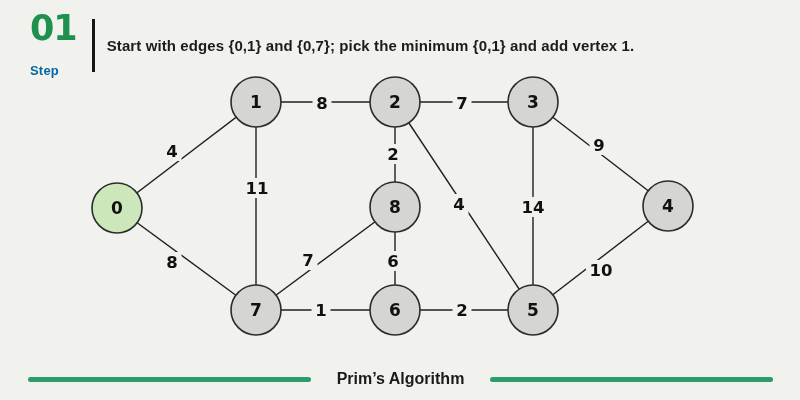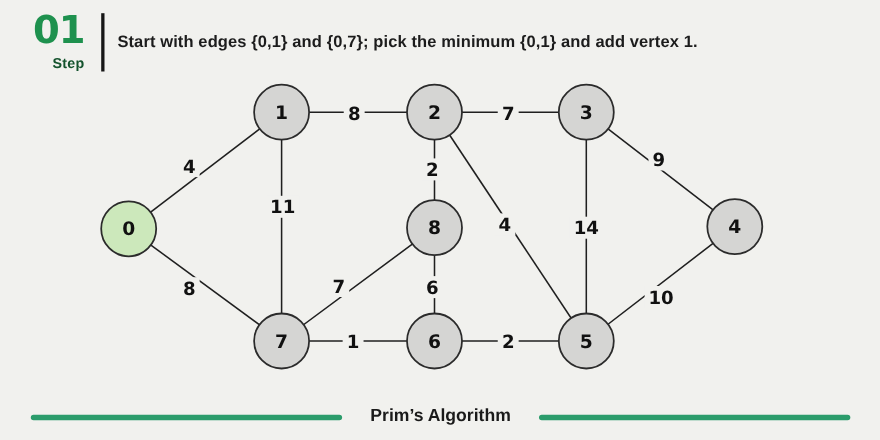--- a/index.html
+++ b/index.html
@@ -5,28 +5,28 @@
   html,body { margin:0; padding:0; }
   body {
     width:800px; height:400px; position:relative; overflow:hidden;
     background:#f1f1ee;
     font-family:"Liberation Sans", sans-serif;
   }
   .header {
     position:absolute; top:12px; left:30px; right:8px;
     display:flex; align-items:center;
   }
-  .step-block { text-align:right; }
+  .step-block { text-align:left; }
   .step-num {
     font-family:"DejaVu Sans", sans-serif;
     font-weight:bold; font-size:35px; line-height:0.95;
     letter-spacing:-1px; color:#1e914e;
   }
   .step-word {
-    font-size:13px; font-weight:bold; color:#14532d; margin-top:5px;
+    font-size:13px; font-weight:bold; color:#0369a1; margin-top:18px;
     letter-spacing:0.2px;
   }
   .divider { width:3px; height:53px; background:#161616; margin:0 12px 0 15px; }
   .title {
     font-size:15px; font-weight:600; color:#1c1c1c;
     letter-spacing:0.1px; white-space:nowrap;
   }
   .graph-wrap { position:absolute; left:0; top:0; width:800px; height:400px; }
   .footer {
     position:absolute; top:370px; left:28px; right:27px;

